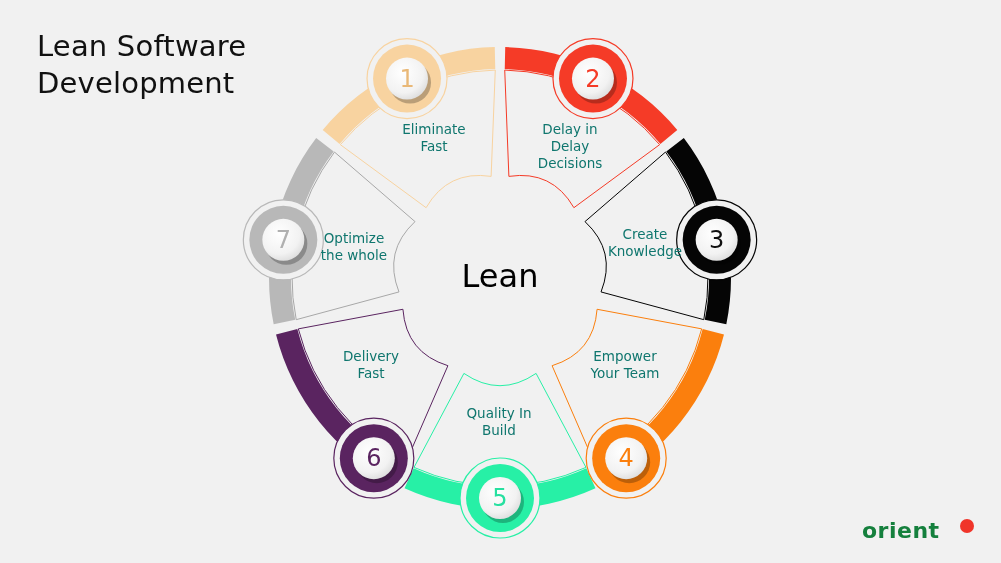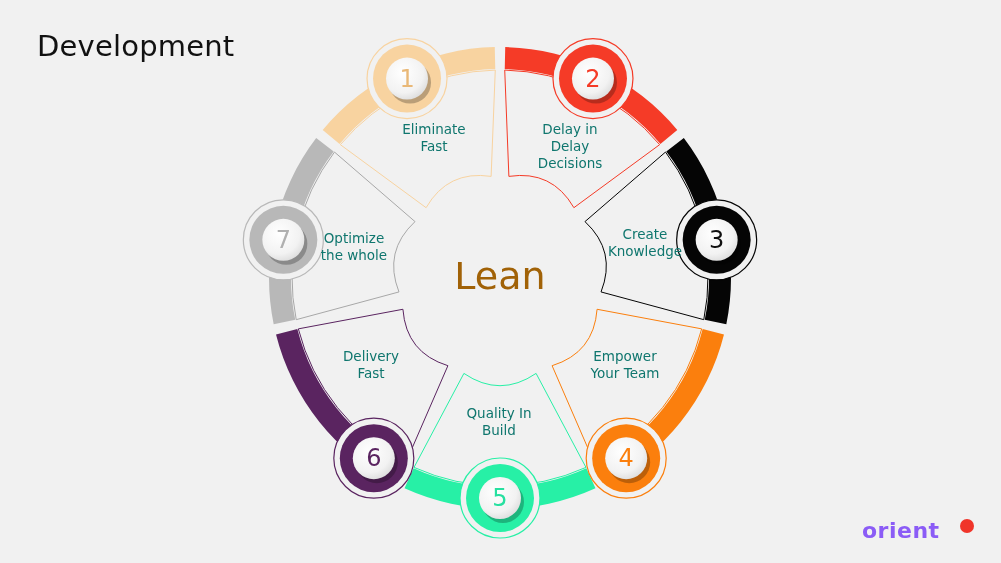--- a/index.html
+++ b/index.html
@@ -18,40 +18,41 @@
   svg.diagram { position: absolute; left: 0; top: 0; }
   .seg-label {
     position: absolute; width: 140px; text-align: center;
     font-size: 13.5px; line-height: 17px; color: #0f766e;
     transform: translate(-50%, -50%);
   }
   .seg-label span { display: block; }
   .center-label {
     position: absolute; left: 500px; top: 276px;
     transform: translate(-50%, -50%);
-    font-size: 38px; color: #a16207; font-weight: 500;
+    font-size: 32px; color: #000000; font-weight: 500;
   }
   .badge-num {
     position: absolute; transform: translate(-50%, -50%);
     font-size: 24px; width: 40px; text-align: center; line-height: 40px;
   }
   .logo {
     position: absolute; left: 862px; top: 518px;
     font-family: "DejaVu Sans", sans-serif; font-weight: bold;
-    font-size: 22px; color: #8b5cf6; letter-spacing: 0.5px;
+    font-size: 22px; color: #15803d; letter-spacing: 0.5px;
   }
   .logo-dot {
     position: absolute; left: 960px; top: 519px; width: 14px; height: 14px;
     border-radius: 50%; background: #f0352a;
   }
 </style>
 </head>
 <body>
 
 <div class="title">
+  <span>Lean Software</span>
   <span>Development</span>
 </div>
 
 <svg class="diagram" width="1001" height="563" viewBox="0 0 1001 563" xmlns="http://www.w3.org/2000/svg">
   <defs>
     <radialGradient id="discGrad" cx="40%" cy="35%" r="70%">
       <stop offset="0%" stop-color="#ffffff"></stop>
       <stop offset="70%" stop-color="#f2f2f2"></stop>
       <stop offset="100%" stop-color="#dcdcdc"></stop>
     </radialGradient>

